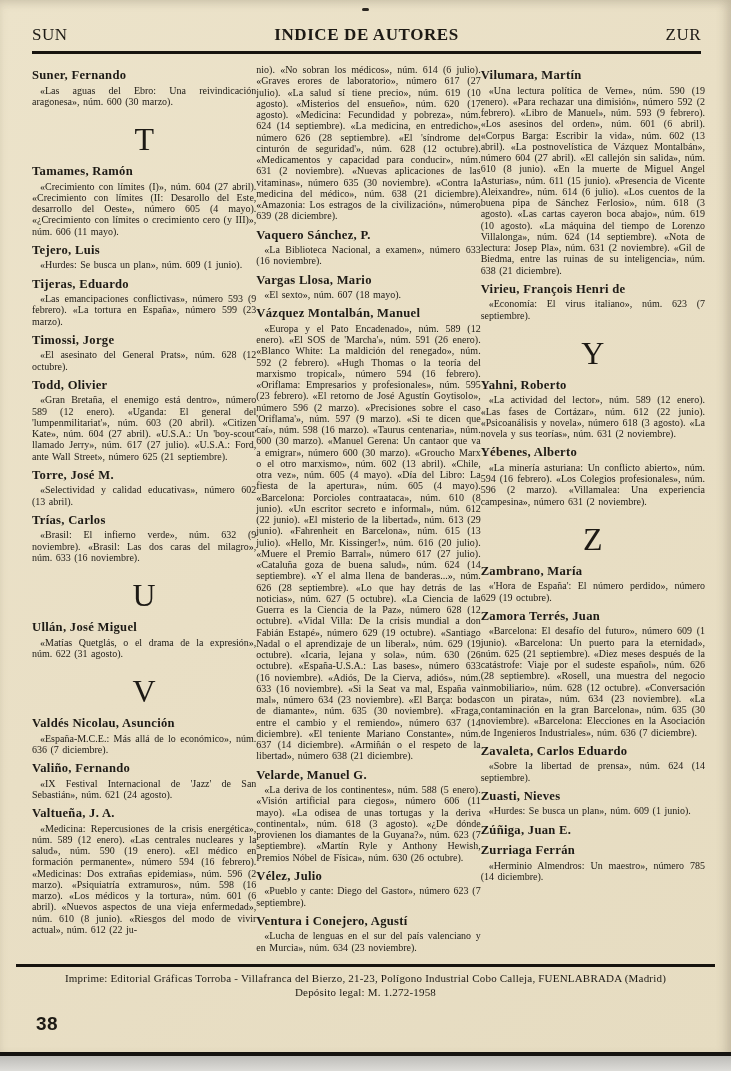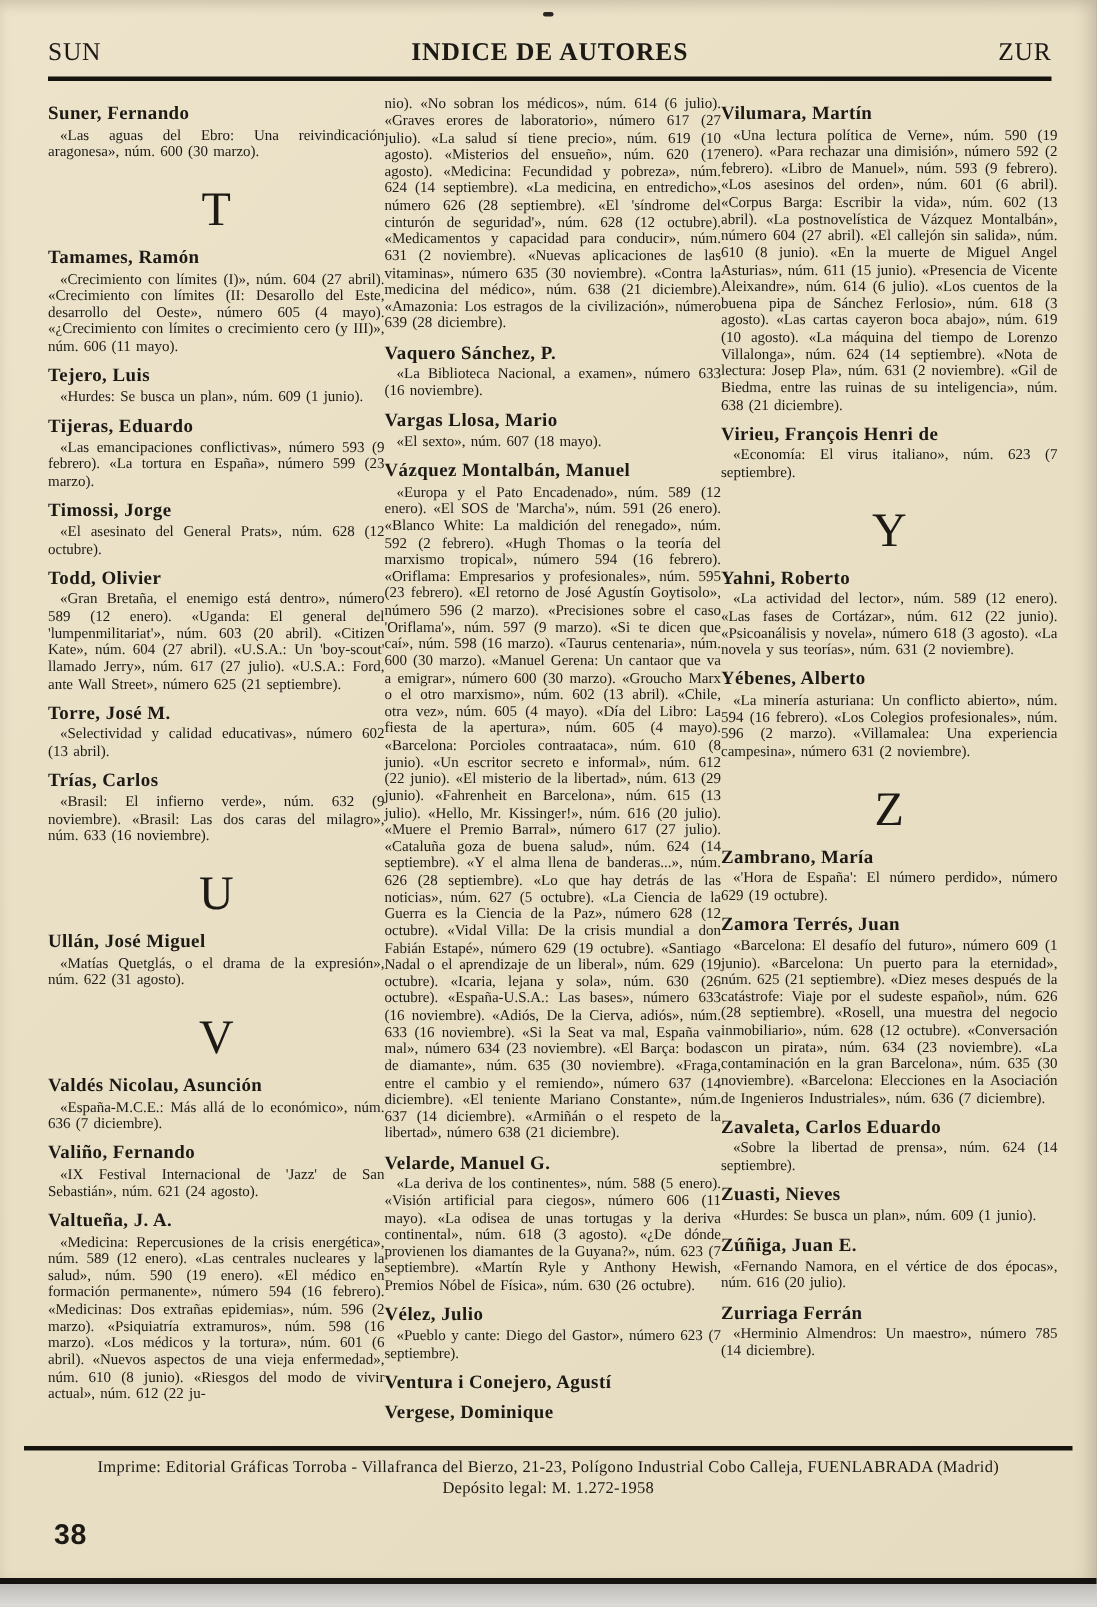--- a/index.html
+++ b/index.html
@@ -109,20 +109,21 @@
         <p class="works">«La Biblioteca Nacional, a examen», número 633 (16 noviembre).</p>
         <h3 class="author">Vargas Llosa, Mario</h3>
         <p class="works">«El sexto», núm. 607 (18 mayo).</p>
         <h3 class="author">Vázquez Montalbán, Manuel</h3>
         <p class="works">«Europa y el Pato Encadenado», núm. 589 (12 enero). «El SOS de 'Marcha'», núm. 591 (26 enero). «Blanco White: La maldición del renegado», núm. 592 (2 febrero). «Hugh Thomas o la teoría del marxismo tropical», número 594 (16 febrero). «Oriflama: Empresarios y profesionales», núm. 595 (23 febrero). «El retorno de José Agustín Goytisolo», número 596 (2 marzo). «Precisiones sobre el caso 'Oriflama'», núm. 597 (9 marzo). «Si te dicen que caí», núm. 598 (16 marzo). «Taurus centenaria», núm. 600 (30 marzo). «Manuel Gerena: Un cantaor que va a emigrar», número 600 (30 marzo). «Groucho Marx o el otro marxismo», núm. 602 (13 abril). «Chile, otra vez», núm. 605 (4 mayo). «Día del Libro: La fiesta de la apertura», núm. 605 (4 mayo). «Barcelona: Porcioles contraataca», núm. 610 (8 junio). «Un escritor secreto e informal», núm. 612 (22 junio). «El misterio de la libertad», núm. 613 (29 junio). «Fahrenheit en Barcelona», núm. 615 (13 julio). «Hello, Mr. Kissinger!», núm. 616 (20 julio). «Muere el Premio Barral», número 617 (27 julio). «Cataluña goza de buena salud», núm. 624 (14 septiembre). «Y el alma llena de banderas...», núm. 626 (28 septiembre). «Lo que hay detrás de las noticias», núm. 627 (5 octubre). «La Ciencia de la Guerra es la Ciencia de la Paz», número 628 (12 octubre). «Vidal Villa: De la crisis mundial a don Fabián Estapé», número 629 (19 octubre). «Santiago Nadal o el aprendizaje de un liberal», núm. 629 (19 octubre). «Icaria, lejana y sola», núm. 630 (26 octubre). «España-U.S.A.: Las bases», número 633 (16 noviembre). «Adiós, De la Cierva, adiós», núm. 633 (16 noviembre). «Si la Seat va mal, España va mal», número 634 (23 noviembre). «El Barça: bodas de diamante», núm. 635 (30 noviembre). «Fraga, entre el cambio y el remiendo», número 637 (14 diciembre). «El teniente Mariano Constante», núm. 637 (14 diciembre). «Armiñán o el respeto de la libertad», número 638 (21 diciembre).</p>
         <h3 class="author">Velarde, Manuel G.</h3>
         <p class="works">«La deriva de los continentes», núm. 588 (5 enero). «Visión artificial para ciegos», número 606 (11 mayo). «La odisea de unas tortugas y la deriva continental», núm. 618 (3 agosto). «¿De dónde provienen los diamantes de la Guyana?», núm. 623 (7 septiembre). «Martín Ryle y Anthony Hewish, Premios Nóbel de Física», núm. 630 (26 octubre).</p>
         <h3 class="author">Vélez, Julio</h3>
         <p class="works">«Pueblo y cante: Diego del Gastor», número 623 (7 septiembre).</p>
         <h3 class="author">Ventura i Conejero, Agustí</h3>
+        <p class="works">«Lucha de lenguas en el sur del país valenciano y en Murcia», núm. 634 (23 noviembre).</p>
         <h3 class="author">Vergese, Dominique</h3>
       </div>
       <div class="col">
         <h3 class="author">Vilumara, Martín</h3>
         <p class="works">«Una lectura política de Verne», núm. 590 (19 enero). «Para rechazar una dimisión», número 592 (2 febrero). «Libro de Manuel», núm. 593 (9 febrero). «Los asesinos del orden», núm. 601 (6 abril). «Corpus Barga: Escribir la vida», núm. 602 (13 abril). «La postnovelística de Vázquez Montalbán», número 604 (27 abril). «El callejón sin salida», núm. 610 (8 junio). «En la muerte de Miguel Angel Asturias», núm. 611 (15 junio). «Presencia de Vicente Aleixandre», núm. 614 (6 julio). «Los cuentos de la buena pipa de Sánchez Ferlosio», núm. 618 (3 agosto). «Las cartas cayeron boca abajo», núm. 619 (10 agosto). «La máquina del tiempo de Lorenzo Villalonga», núm. 624 (14 septiembre). «Nota de lectura: Josep Pla», núm. 631 (2 noviembre). «Gil de Biedma, entre las ruinas de su inteligencia», núm. 638 (21 diciembre).</p>
         <h3 class="author">Virieu, François Henri de</h3>
         <p class="works">«Economía: El virus italiano», núm. 623 (7 septiembre).</p>
         <div class="section-letter">Y</div>
         <h3 class="author">Yahni, Roberto</h3>
         <p class="works">«La actividad del lector», núm. 589 (12 enero). «Las fases de Cortázar», núm. 612 (22 junio). «Psicoanálisis y novela», número 618 (3 agosto). «La novela y sus teorías», núm. 631 (2 noviembre).</p>
@@ -131,21 +132,20 @@
         <div class="section-letter">Z</div>
         <h3 class="author">Zambrano, María</h3>
         <p class="works">«'Hora de España': El número perdido», número 629 (19 octubre).</p>
         <h3 class="author">Zamora Terrés, Juan</h3>
         <p class="works">«Barcelona: El desafío del futuro», número 609 (1 junio). «Barcelona: Un puerto para la eternidad», núm. 625 (21 septiembre). «Diez meses después de la catástrofe: Viaje por el sudeste español», núm. 626 (28 septiembre). «Rosell, una muestra del negocio inmobiliario», núm. 628 (12 octubre). «Conversación con un pirata», núm. 634 (23 noviembre). «La contaminación en la gran Barcelona», núm. 635 (30 noviembre). «Barcelona: Elecciones en la Asociación de Ingenieros Industriales», núm. 636 (7 diciembre).</p>
         <h3 class="author">Zavaleta, Carlos Eduardo</h3>
         <p class="works">«Sobre la libertad de prensa», núm. 624 (14 septiembre).</p>
         <h3 class="author">Zuasti, Nieves</h3>
         <p class="works">«Hurdes: Se busca un plan», núm. 609 (1 junio).</p>
         <h3 class="author">Zúñiga, Juan E.</h3>
-        <p class="works">«Fernando Namora, en el vértice de dos épocas», núm. 616 (20 julio).</p>
         <h3 class="author">Zurriaga Ferrán</h3>
         <p class="works">«Herminio Almendros: Un maestro», número 785 (14 diciembre).</p>
       </div>
     </div>
 
   <div class="footer">
     <div class="footer-rule"></div>
     <p class="imprint">Imprime: Editorial Gráficas Torroba - Villafranca del Bierzo, 21-23, Polígono Industrial Cobo Calleja, FUENLABRADA (Madrid)</p>
     <p class="imprint">Depósito legal: M. 1.272-1958</p>
   </div>

